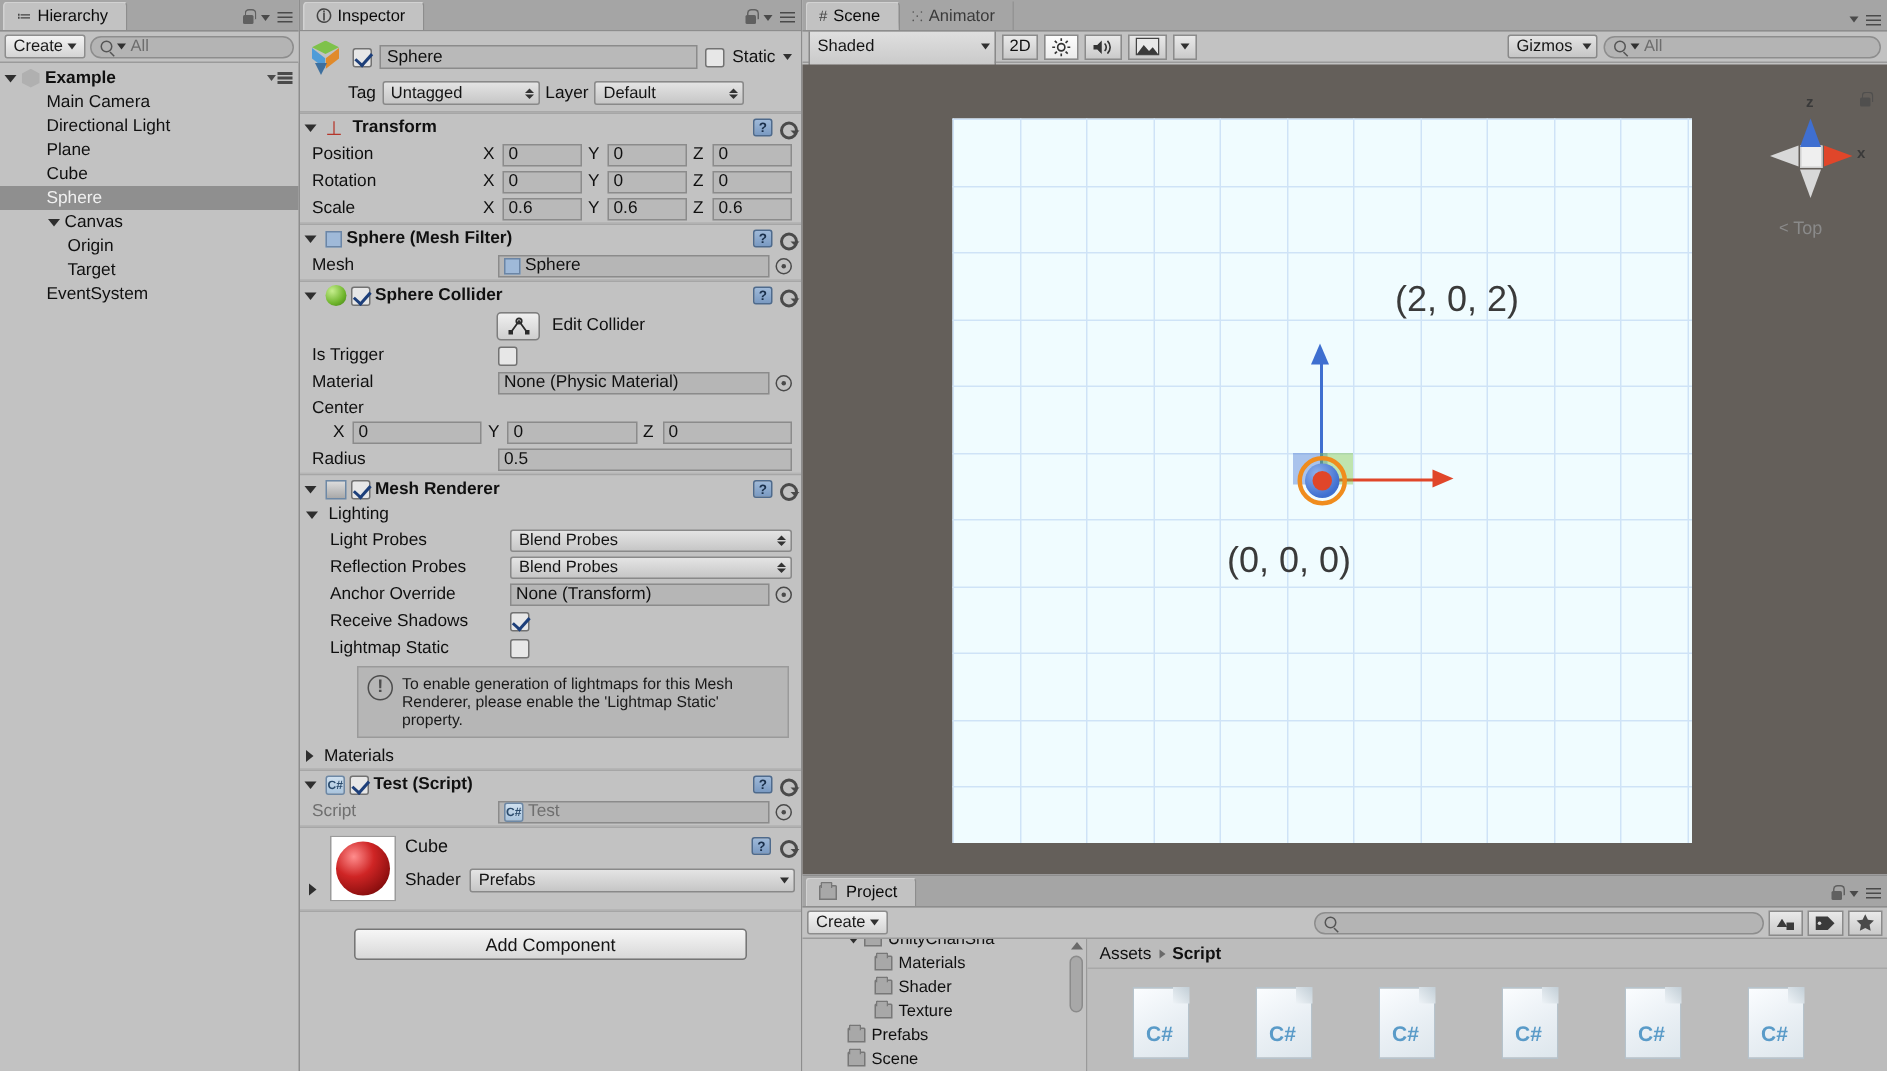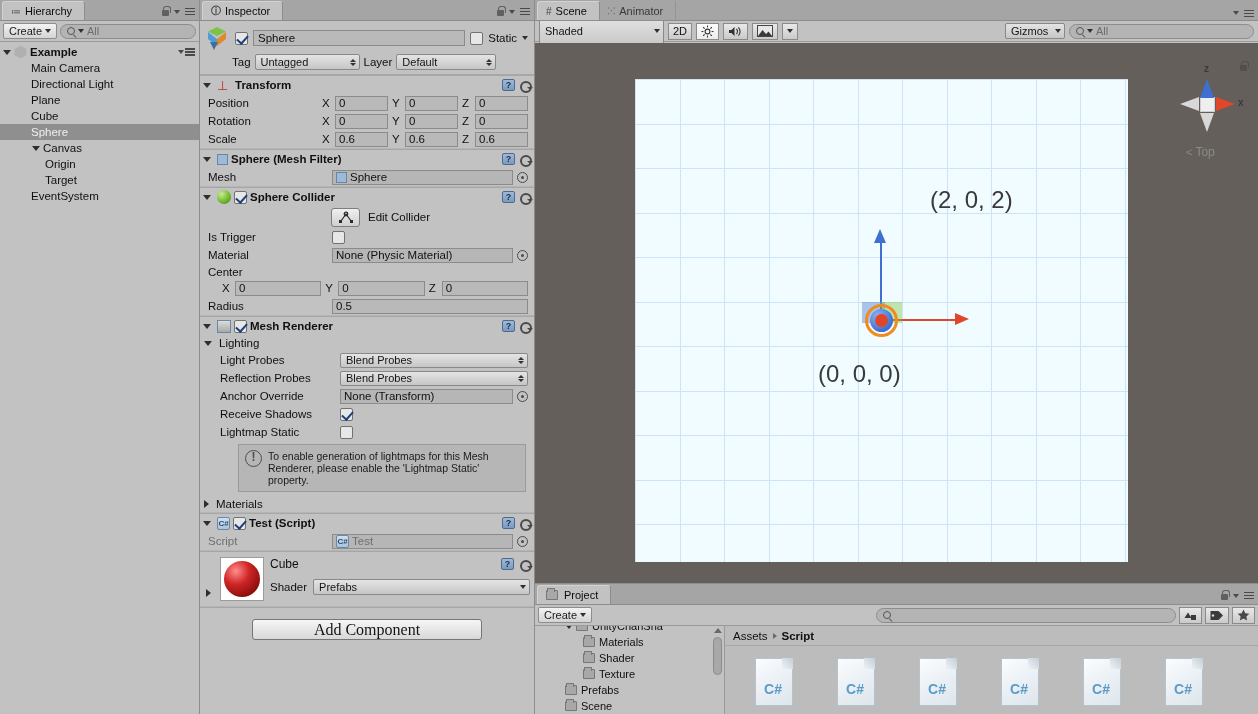--- a/index.html
+++ b/index.html
@@ -169,23 +169,23 @@
   .ec-btn { width:29px;height:19px;background:linear-gradient(#f0f0f0,#cfcfcf);border:1px solid #7e7e7e;border-radius:3px;
             display:flex;align-items:center;justify-content:center;}
   .matprev { width:44px;height:44px;background:#ffffff;border:1px solid #9b9b9b;flex:none;
              display:flex;align-items:center;justify-content:center;}
   .matball { width:36px;height:36px;border-radius:50%;
              background:radial-gradient(circle at 33% 28%, #ff8d8d 0%, #cf2525 38%, #8d0f0f 75%, #500606 100%); }
   .csico { width:13px;height:13px;background:linear-gradient(#cfe0ef,#a9c4dd);border:1px solid #6d88a5;border-radius:2px;
            font-size:8px;color:#2a4a6b;display:flex;align-items:center;justify-content:center;flex:none;font-weight:bold;}
   .addcomp-wrap { padding:11px 0 0 0; display:flex; justify-content:center; border-top:1px solid #a6a6a6;}
   .addcomp {
-    width:230px;height:21px;background:linear-gradient(#f6f6f6,#d8d8d8);
+    width:262px;height:21px;background:linear-gradient(#f6f6f6,#d8d8d8);
     border:1px solid #767676;border-radius:3px;
-    display:flex;align-items:center;justify-content:center;font-size:16px;color:#141414;font-family:Liberation Serif, serif;
+    display:flex;align-items:center;justify-content:center;font-size:12px;color:#141414;
   }
 
   
   #scene { left:535px; top:0; width:723px; height:583px; }
   .scene-tb {
     height:21px; background:#c2c2c2; border-bottom:1px solid #9a9a9a;
     display:flex; align-items:center; padding:0 4px; gap:4px;
   }
   .sq-btn { height:17px;min-width:22px;background:linear-gradient(#e9e9e9,#cacaca);border:1px solid #8b8b8b;
             display:flex;align-items:center;justify-content:center;padding:0 4px;font-size:11px;}

